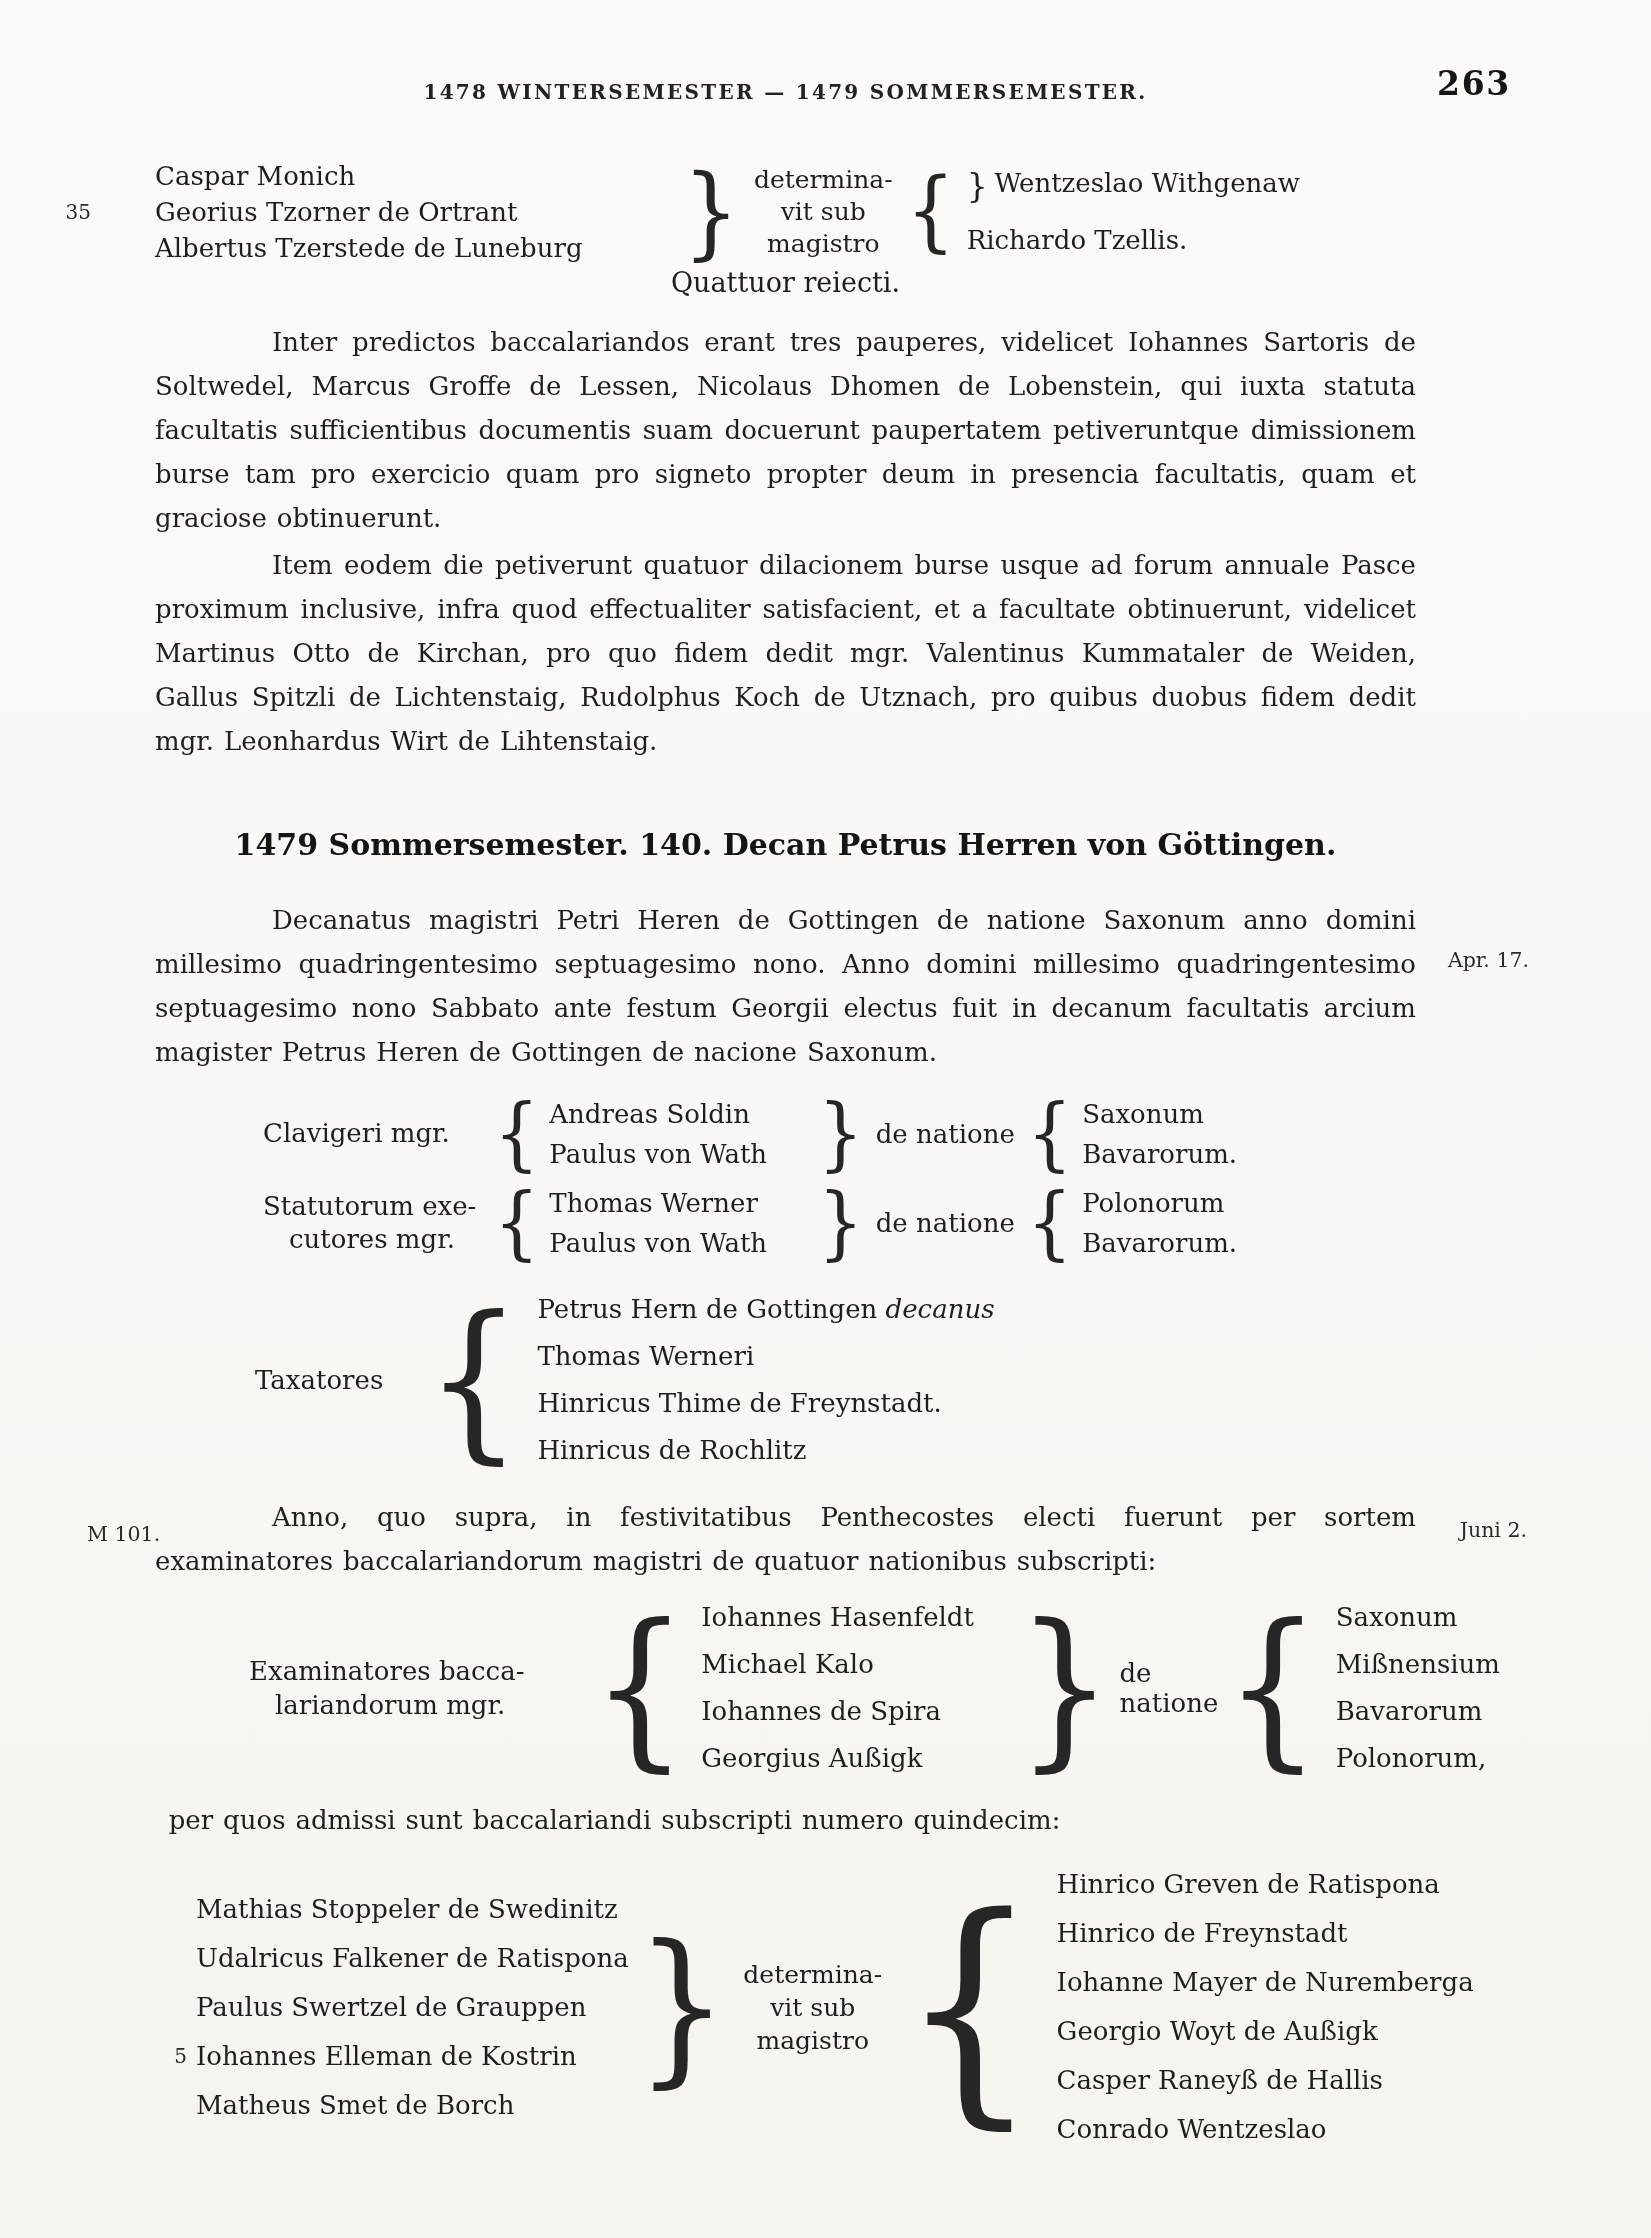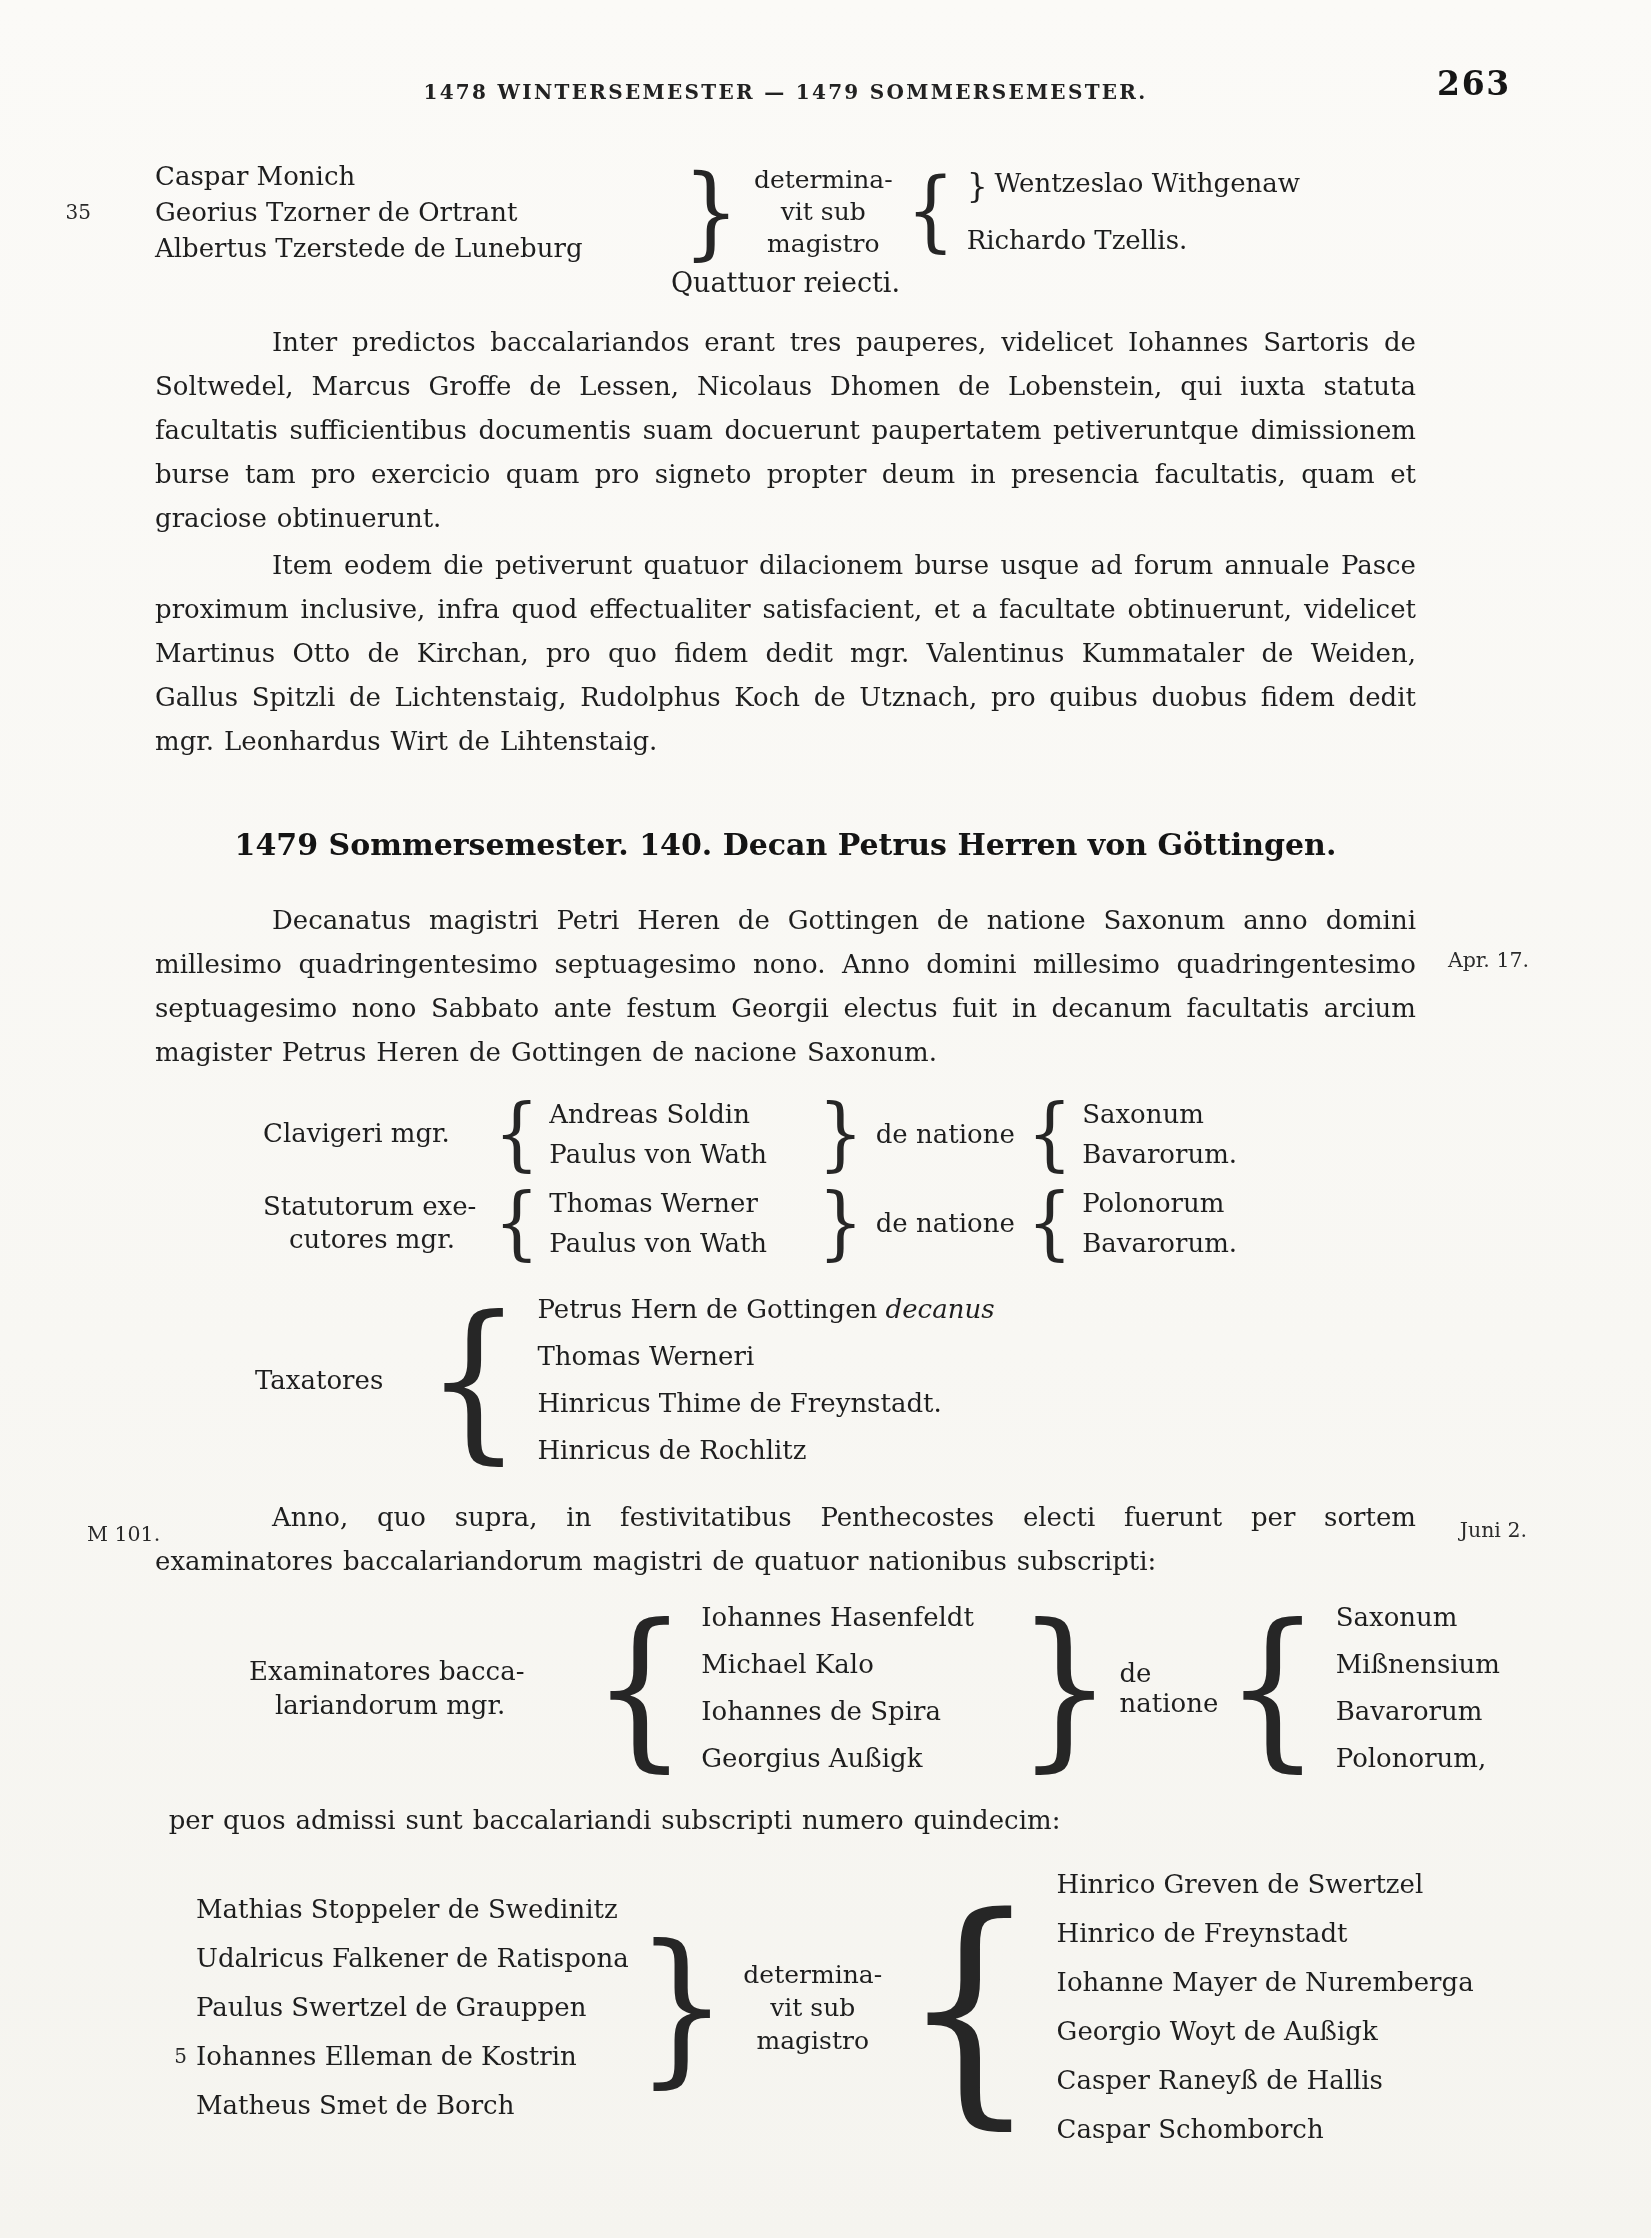--- a/index.html
+++ b/index.html
@@ -221,24 +221,24 @@
         <div class="name-line"><span>Matheus Smet de Borch</span></div>
       </div>
       <div class="brace bs290">}</div>
       <div class="g2-center">
         <div>determina-</div>
         <div>vit sub</div>
         <div>magistro</div>
       </div>
       <div class="brace bs430">{</div>
       <div class="g2-right">
-        <div class="name-line"><span>Hinrico Greven de Swertzel</span></div>
+        <div class="name-line"><span>Hinrico Greven de Ratispona</span></div>
         <div class="name-line"><span>Hinrico de Freynstadt</span></div>
         <div class="name-line"><span>Iohanne Mayer de Nuremberga</span></div>
         <div class="name-line"><span>Georgio Woyt de Außigk</span></div>
         <div class="name-line"><span>Casper Raneyß de Hallis</span></div>
-        <div class="name-line"><span>Caspar Schomborch</span></div>
+        <div class="name-line"><span>Conrado Wentzeslao</span></div>
       </div>
     </div>
 
   </div>
 </div>
 
 
 </body></html>

